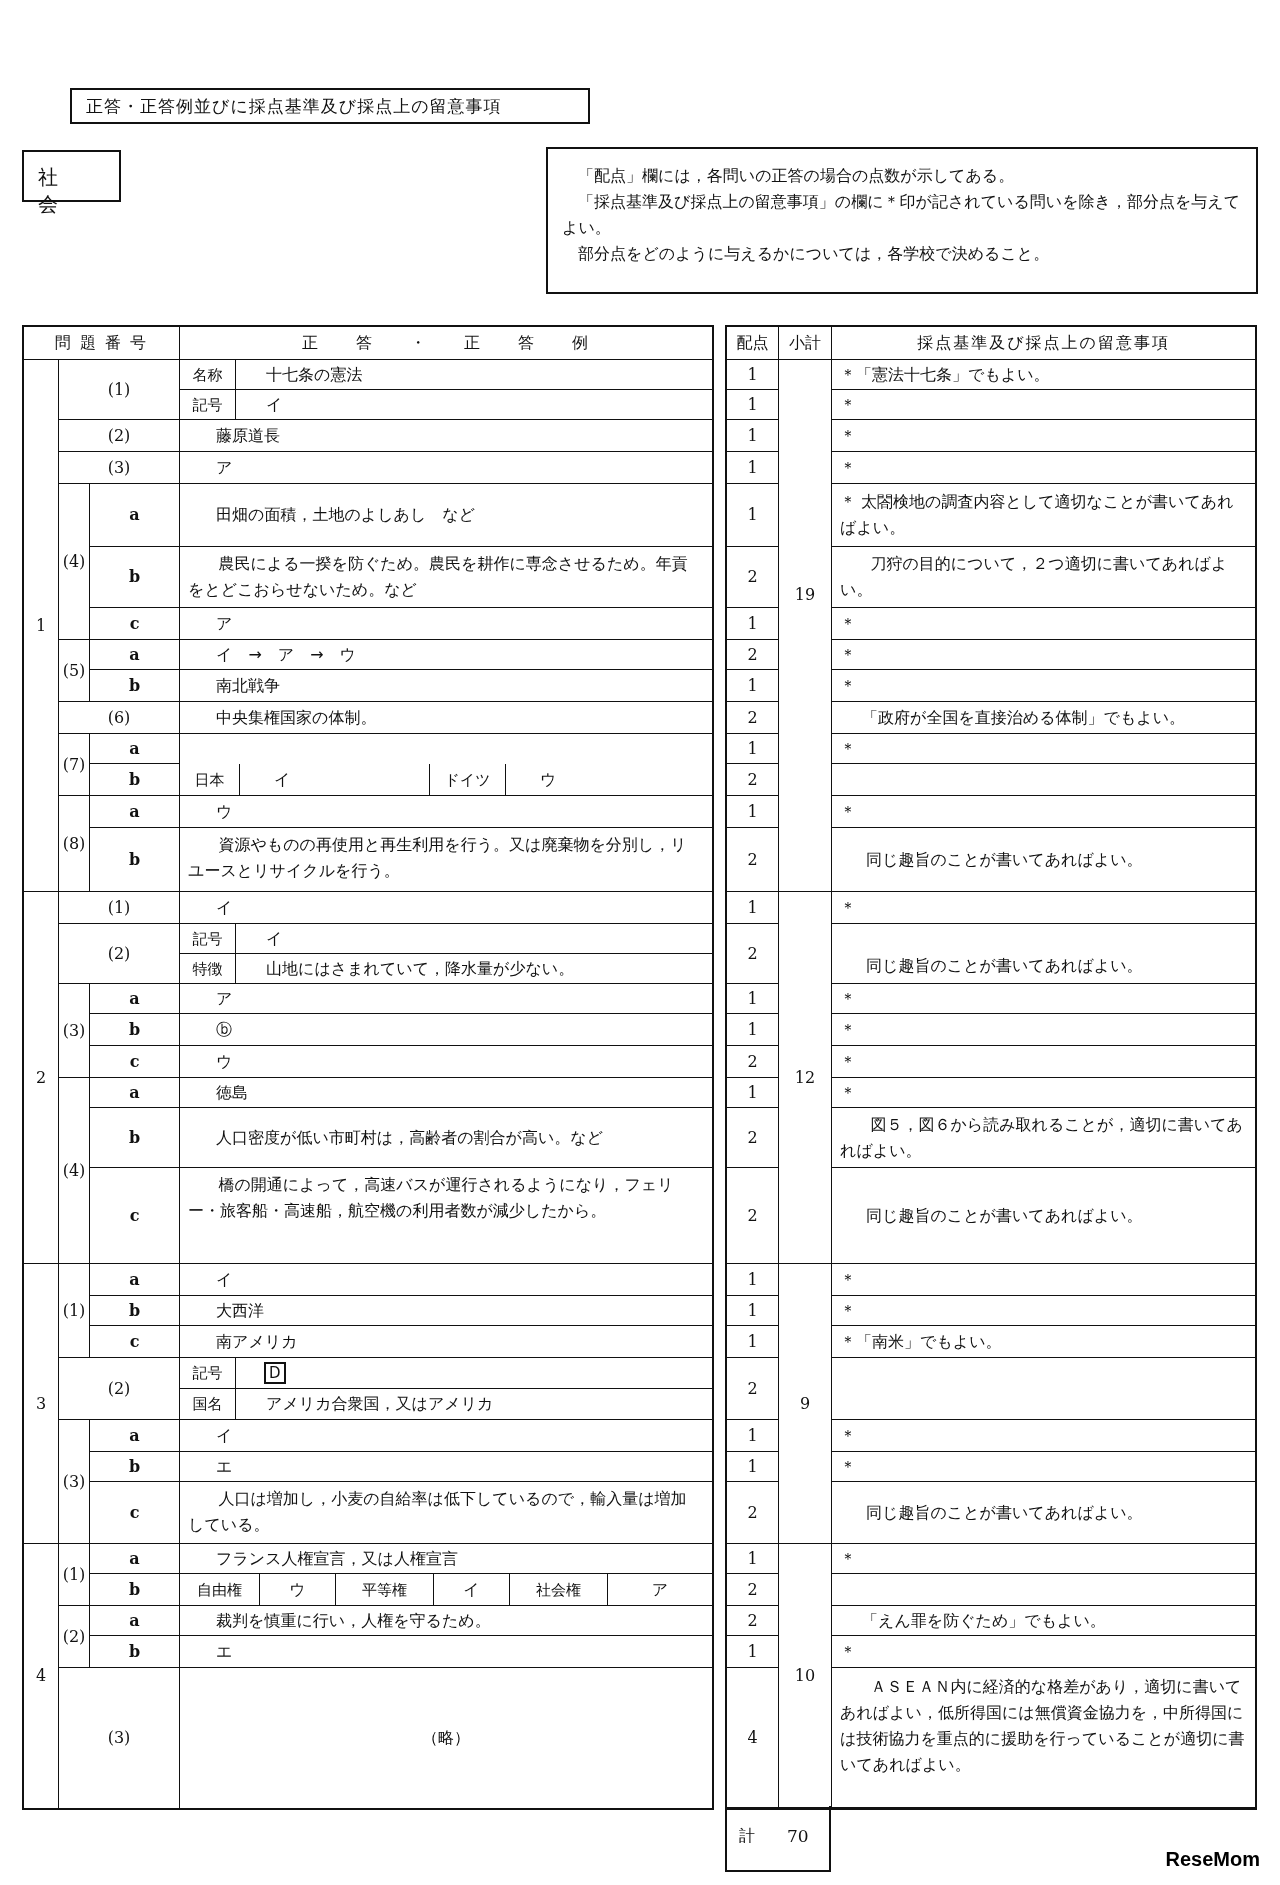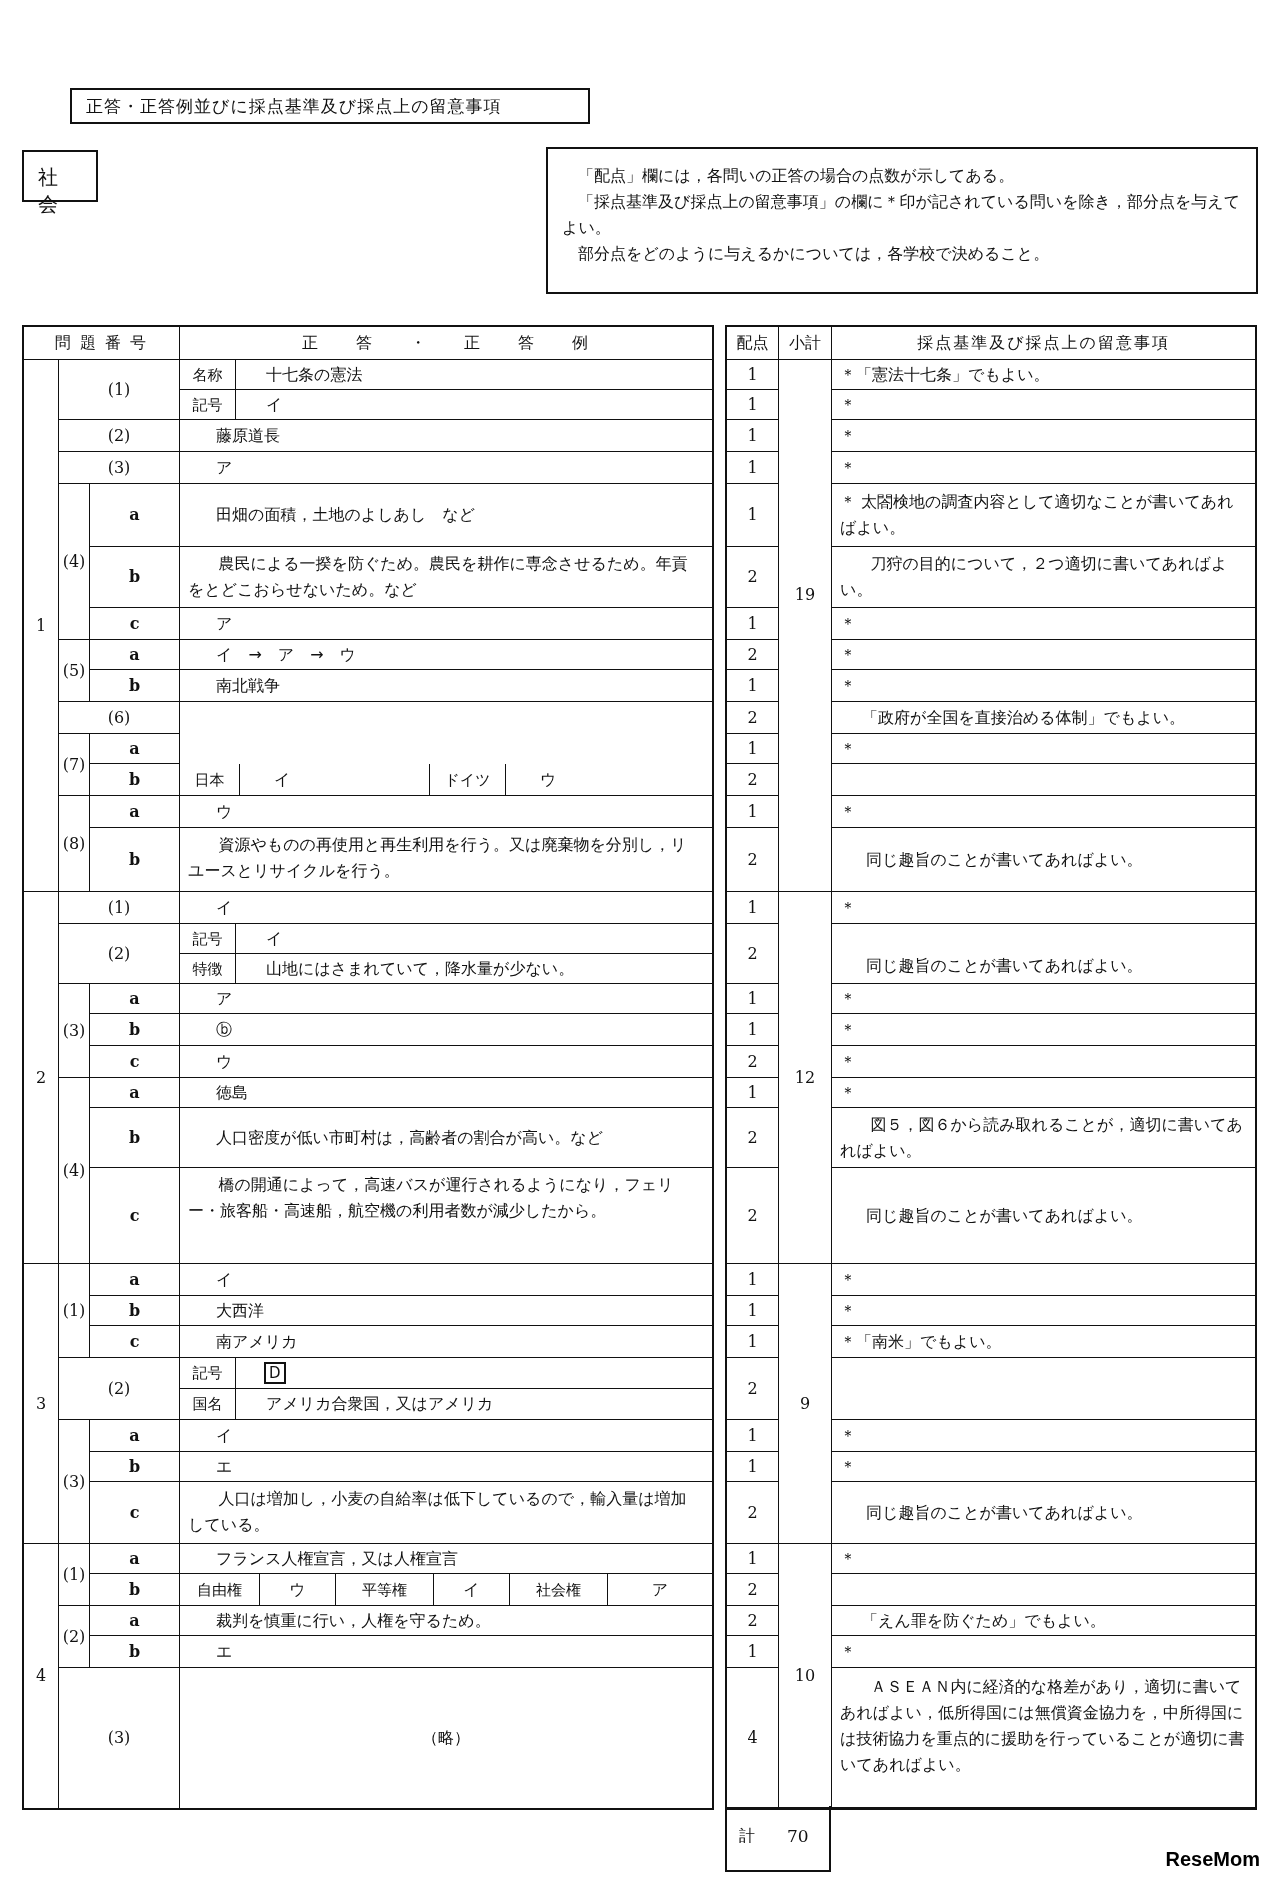--- a/index.html
+++ b/index.html
@@ -1,20 +1,20 @@
 <!DOCTYPE html>
 <html><head>
 <meta charset="utf-8">
 <style>
   html, body { margin:0; padding:0; background:#fff; }
   body { width:1280px; height:1885px; position:relative; overflow:hidden;
          font-family:"DejaVu Sans", "Liberation Sans", sans-serif; color:#111; }
   .box { position:absolute; border:2px solid #111; box-sizing:border-box; background:#fff; }
   .title-box { left:22px; top:88px; width:520px; height:36px; font-size:17px; padding:5px 14px; letter-spacing:1px;margin-left:48px; }
-  .subject-box { left:22px; top:150px; width:76px; height:52px; font-size:20px; padding:12px 14px; letter-spacing:14px; }
+  .subject-box { left:22px; top:150px; width:99px; height:52px; font-size:20px; padding:12px 14px; letter-spacing:14px; }
   .note-box { left:546px; top:147px; width:712px; height:147px; font-size:16px; line-height:26px; padding:14px 16px 10px 14px; }
   .note-box p { margin:0; }
   .note-box p.indent { text-indent:1em; }
 
   .grid { position:absolute; border:2px solid #111; box-sizing:border-box; }
   .cell { position:absolute; box-sizing:border-box; border-right:1.5px solid #111; border-bottom:1.5px solid #111;
           display:flex; align-items:center; font-size:16px; line-height:26px; overflow:hidden; }
   .c { justify-content:center; text-align:center; }
   .l { justify-content:flex-start; padding-left:36px; }
   .l2 { justify-content:flex-start; padding-left:8px; padding-right:6px; }
@@ -65,20 +65,21 @@
   <div class="cell c sub" style="left:66px;top:281px;width:90px;height:32px;">c</div>
   <div class="cell l noright" style="left:156px;top:281px;width:532px;height:32px;">ア</div>
 
   <div class="cell c num" style="left:35px;top:313px;width:31px;height:62px;">(5)</div>
   <div class="cell c sub" style="left:66px;top:313px;width:90px;height:30px;">a</div>
   <div class="cell l noright" style="left:156px;top:313px;width:532px;height:30px;">イ　→　ア　→　ウ</div>
   <div class="cell c sub" style="left:66px;top:343px;width:90px;height:32px;">b</div>
   <div class="cell l noright" style="left:156px;top:343px;width:532px;height:32px;">南北戦争</div>
 
   <div class="cell c num" style="left:35px;top:375px;width:121px;height:32px;">(6)</div>
+  <div class="cell l noright" style="left:156px;top:375px;width:532px;height:32px;">中央集権国家の体制。</div>
 
   <div class="cell c num" style="left:35px;top:407px;width:31px;height:62px;">(7)</div>
   <div class="cell c sub" style="left:66px;top:407px;width:90px;height:30px;">a</div>
   <div class="cell c sub" style="left:66px;top:437px;width:90px;height:32px;">b</div>
   <div class="cell lbl" style="left:156px;top:437px;width:60px;height:32px;">日本</div>
   <div class="cell l2" style="left:216px;top:437px;width:190px;height:32px;padding-left:34px;">イ</div>
   <div class="cell lbl" style="left:406px;top:437px;width:76px;height:32px;">ドイツ</div>
   <div class="cell l2 noright" style="left:482px;top:437px;width:206px;height:32px;padding-left:34px;">ウ</div>
 
   <div class="cell c num" style="left:35px;top:469px;width:31px;height:96px;">(8)</div>

